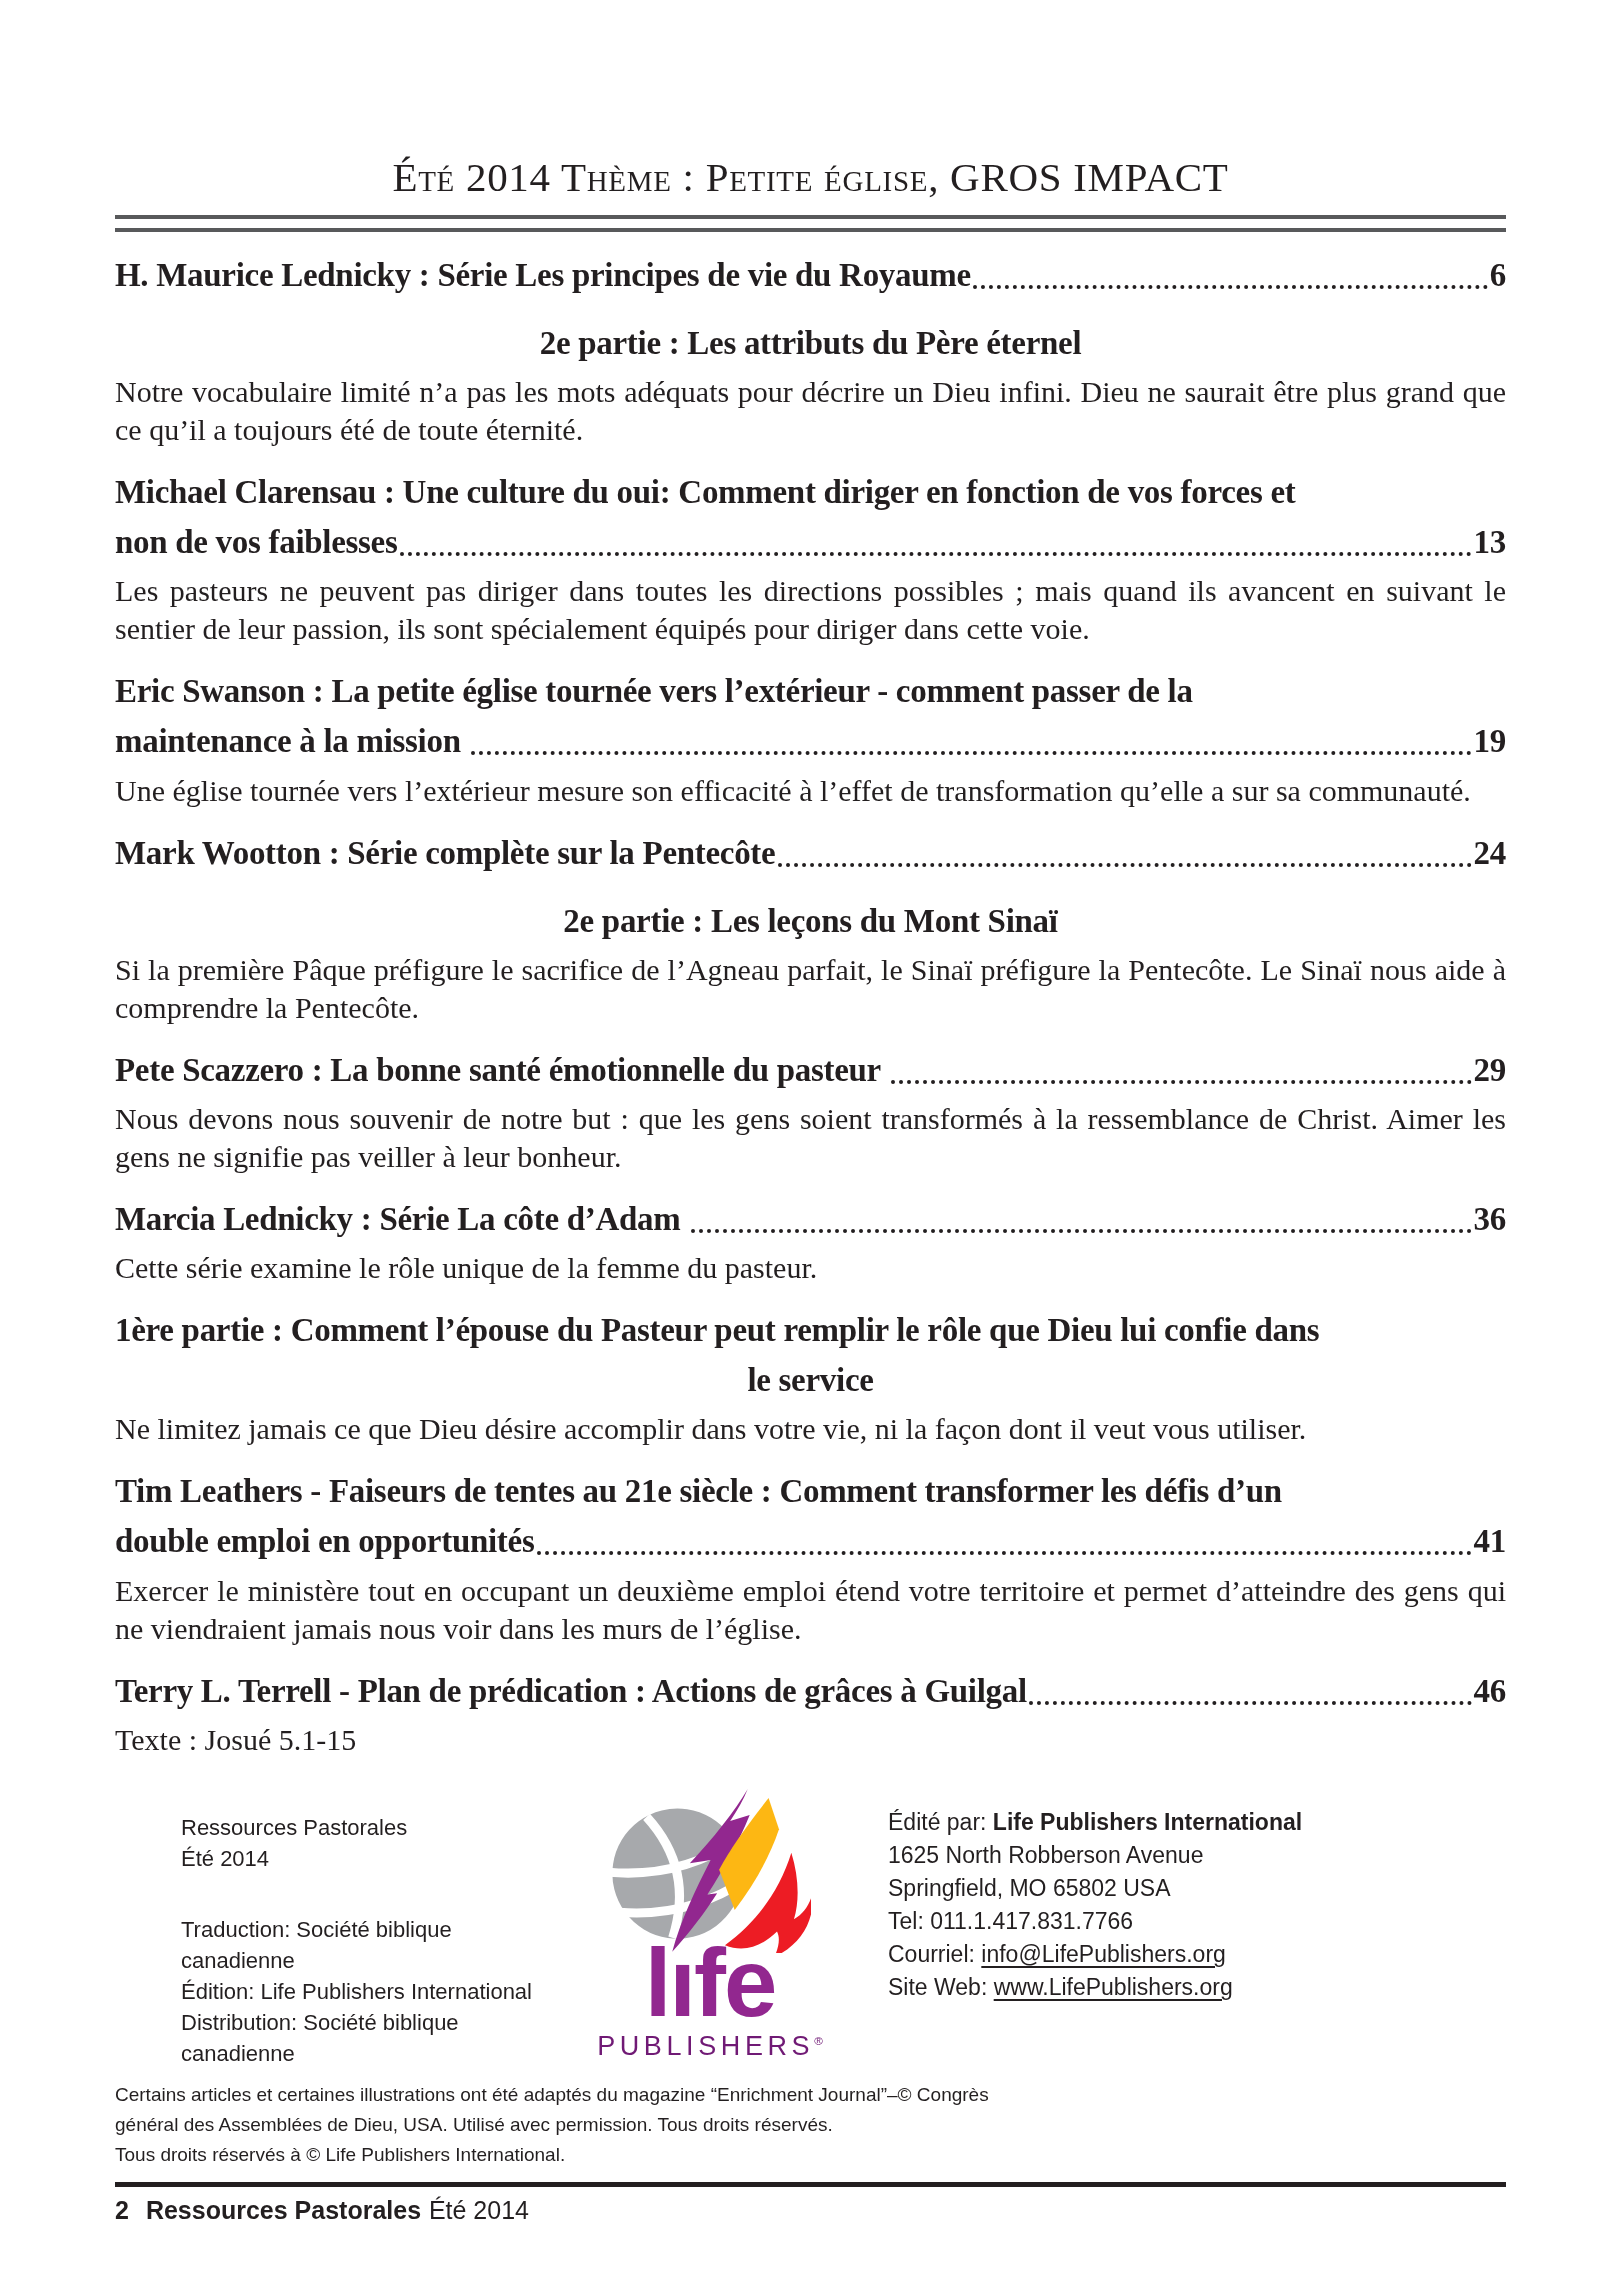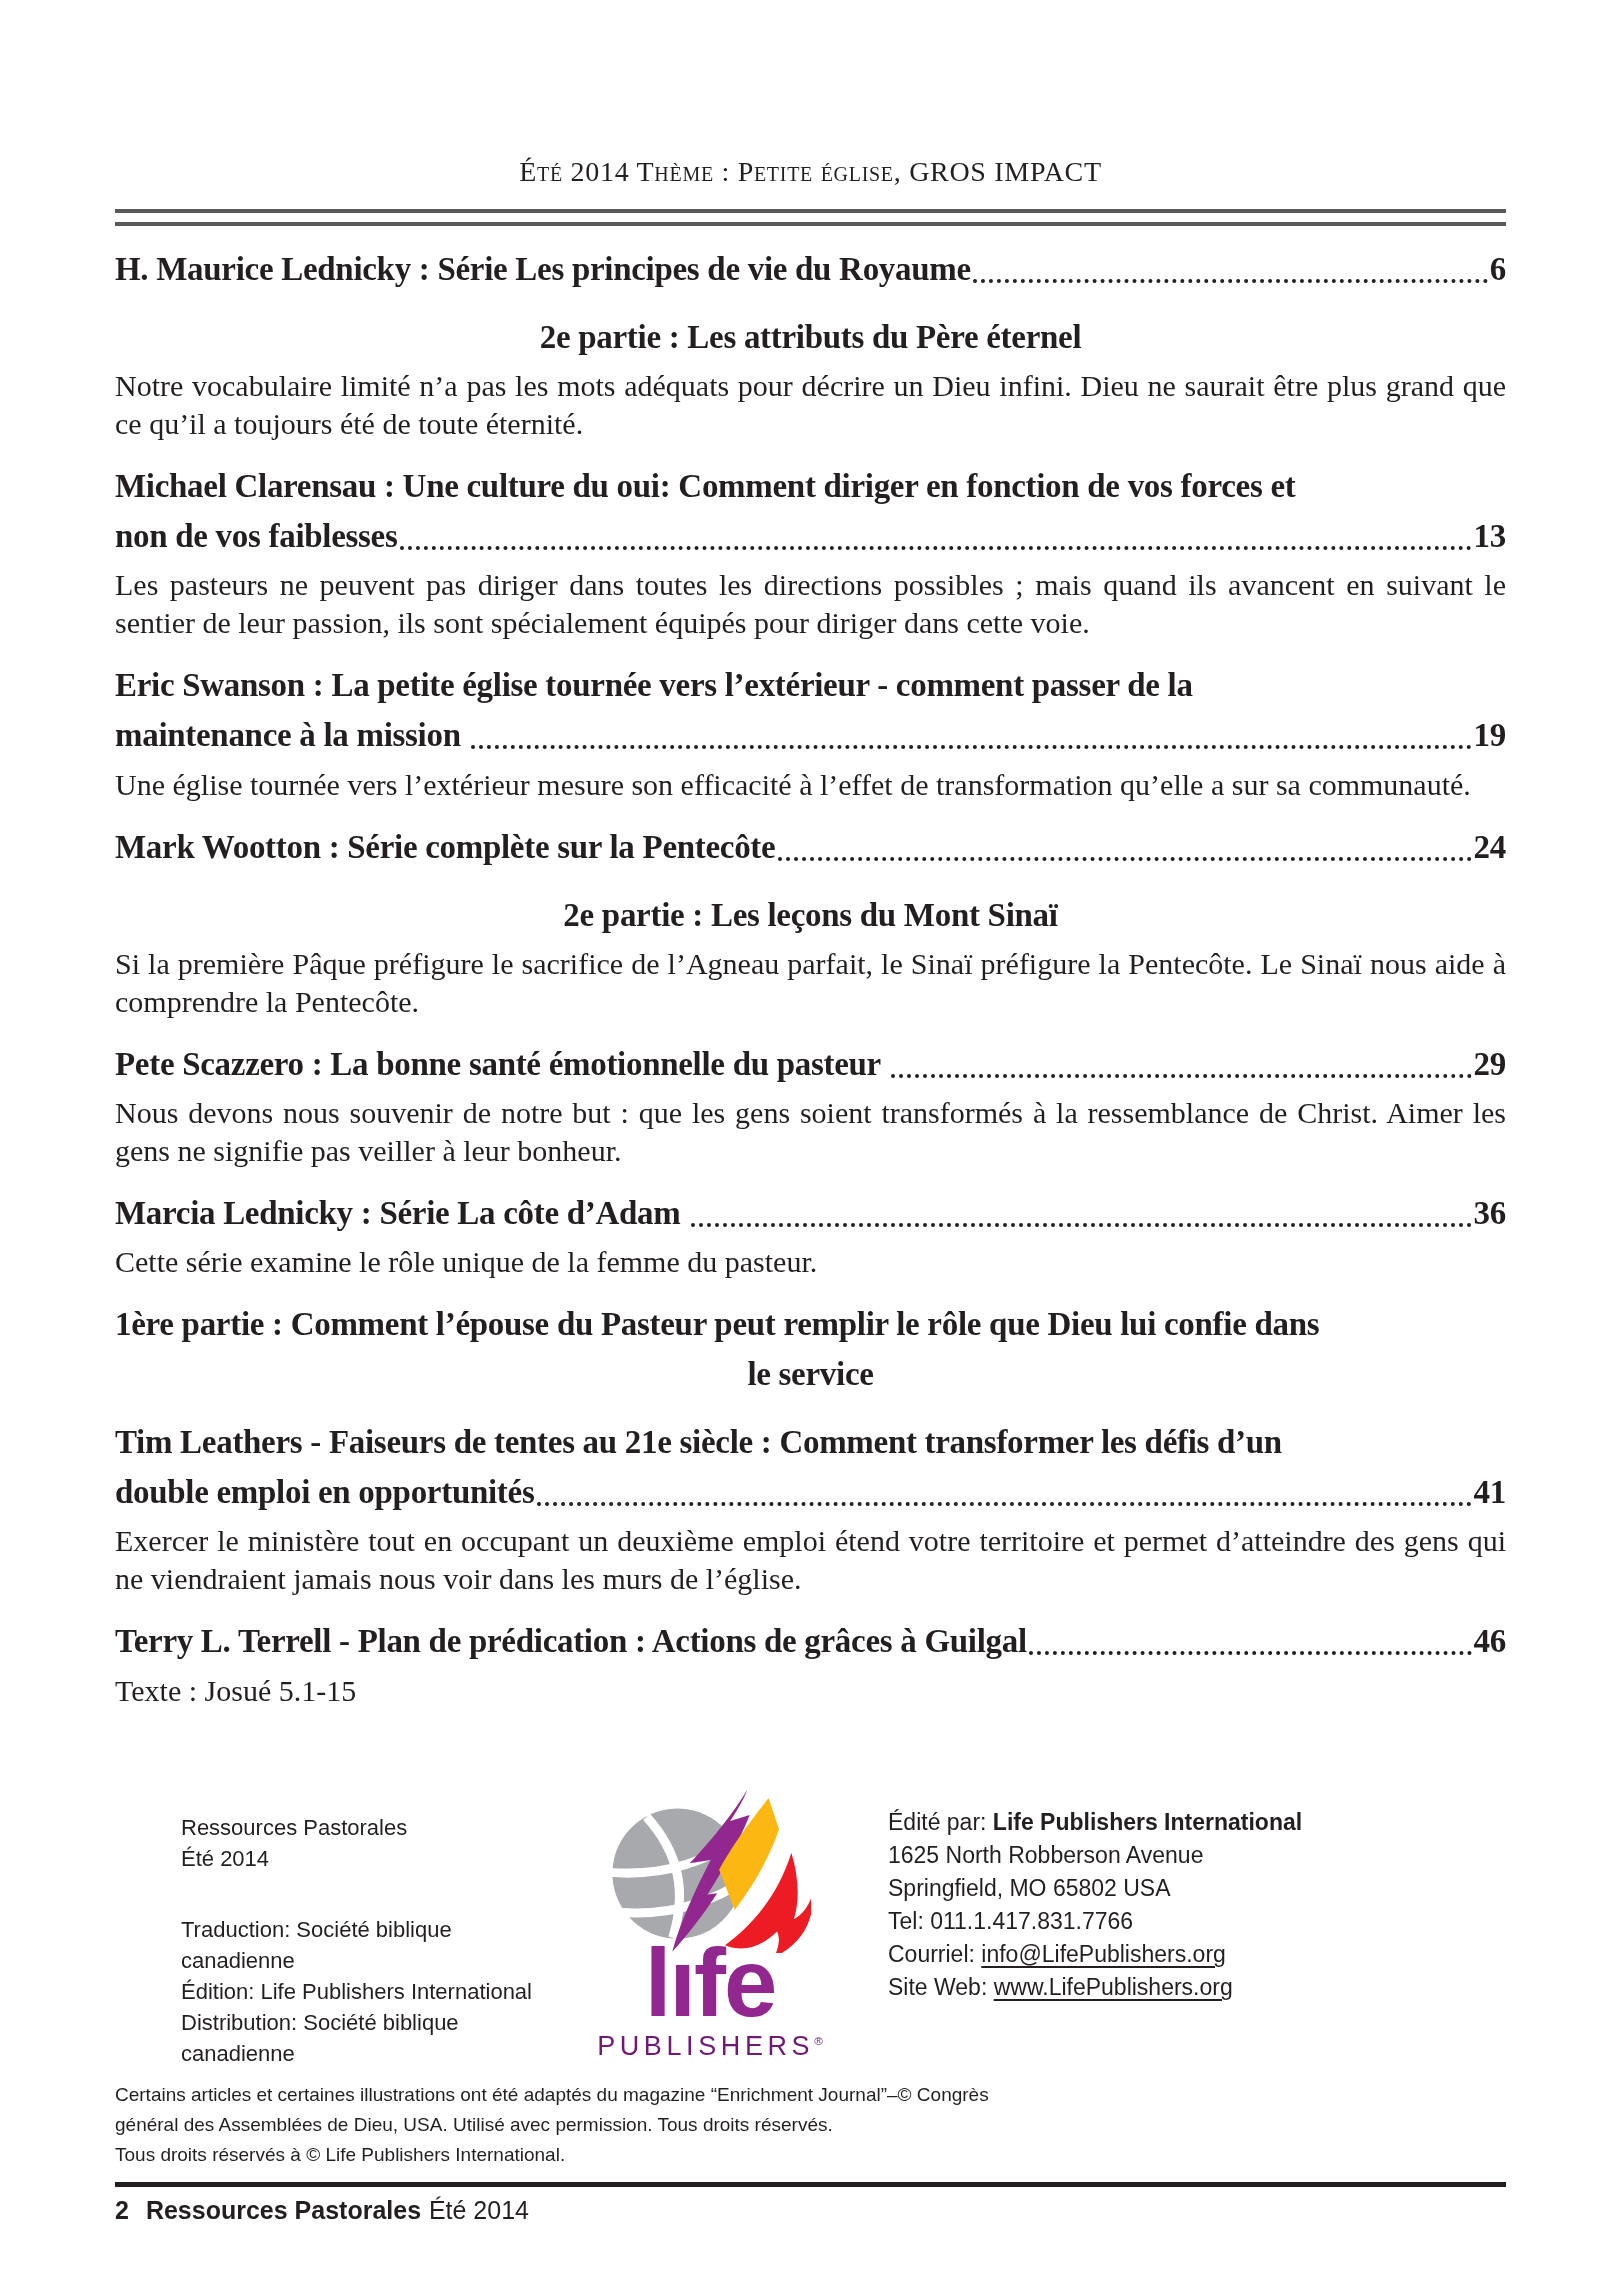--- a/index.html
+++ b/index.html
@@ -8,22 +8,22 @@
     position:relative;
     width:1621px;height:2284px;
     background:#ffffff;
     overflow:hidden;
     font-family:"Liberation Serif","DejaVu Serif",serif;
     color:#231f20;
   }
   
   .masthead{padding-top:142px;text-align:center;}
   .masthead h1{
-    margin:6px;
-    font-size:28px;
+    margin:12px;
+    font-size:41px;
     line-height:47px;
     font-weight:normal;
     font-variant:small-caps;
     letter-spacing:0.7px;
     color:#231f20;
   }
   .rules{margin:14.3px auto 0 auto;width:1391px;}
   .rule-thin{height:3.9px;background:#58595b;}
   .rule-gap{height:9px;}
   
@@ -157,20 +157,21 @@
           <span class="tpage">36</span>
         </div>
       </div>
       <div class="toc-item desc">Cette série examine le rôle unique de la femme du pasteur.</div>
       <div class="toc-item sub">
         <div class="tline">1ère partie : Comment l’épouse du Pasteur peut remplir le rôle que Dieu lui confie dans</div>
         <div class="trow">
           <span class="ttext">le service</span>
         </div>
       </div>
+      <div class="toc-item desc">Ne limitez jamais ce que Dieu désire accomplir dans votre vie, ni la façon dont il veut vous utiliser.</div>
       <div class="toc-item entry">
         <div class="tline">Tim Leathers - Faiseurs de tentes au 21e siècle : Comment transformer les défis d’un</div>
         <div class="trow">
           <span class="ttext">double emploi en opportunités</span>
           <span class="leader"></span>
           <span class="tpage">41</span>
         </div>
       </div>
       <div class="toc-item desc">Exercer le ministère tout en occupant un deuxième emploi étend votre territoire et permet d’atteindre des gens qui ne viendraient jamais nous voir dans les murs de l’église.</div>
       <div class="toc-item entry">

